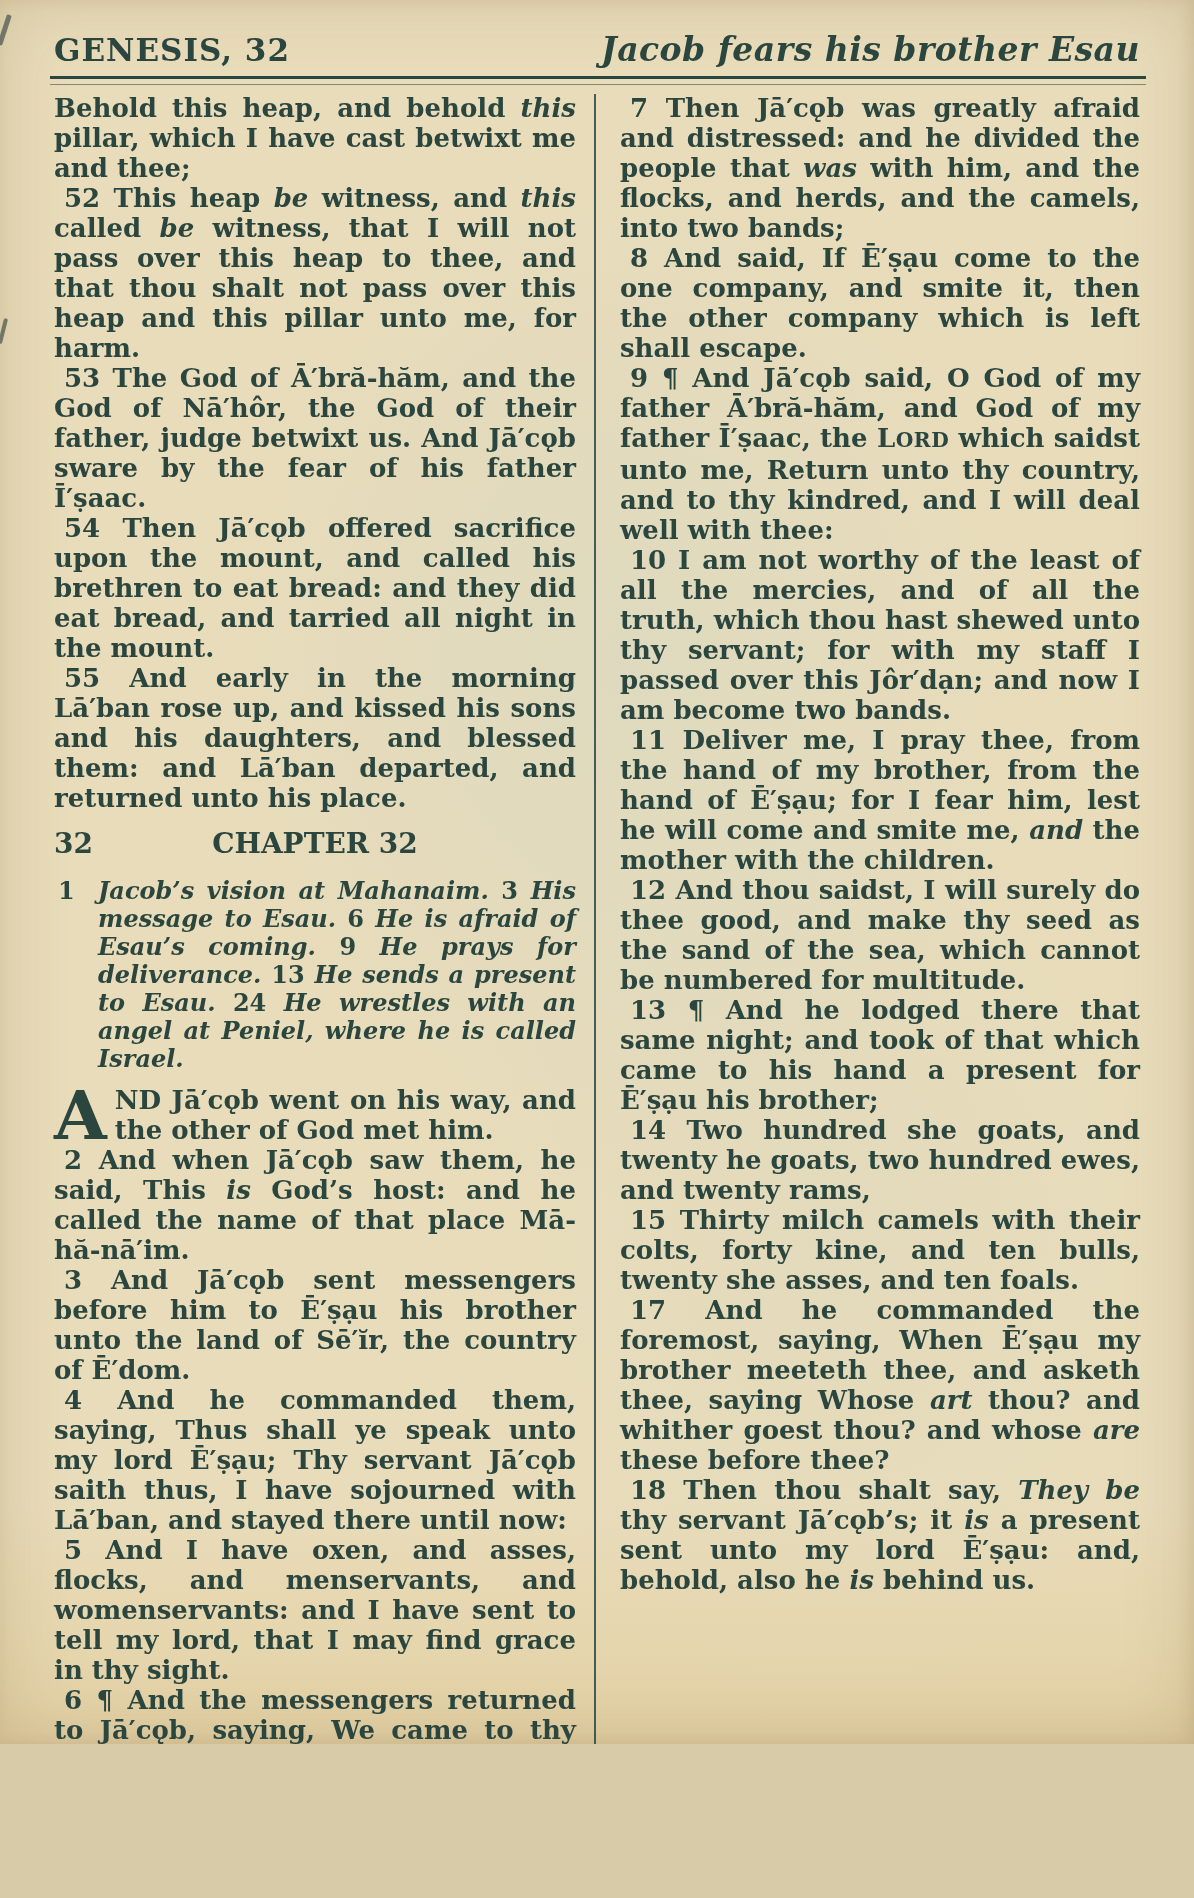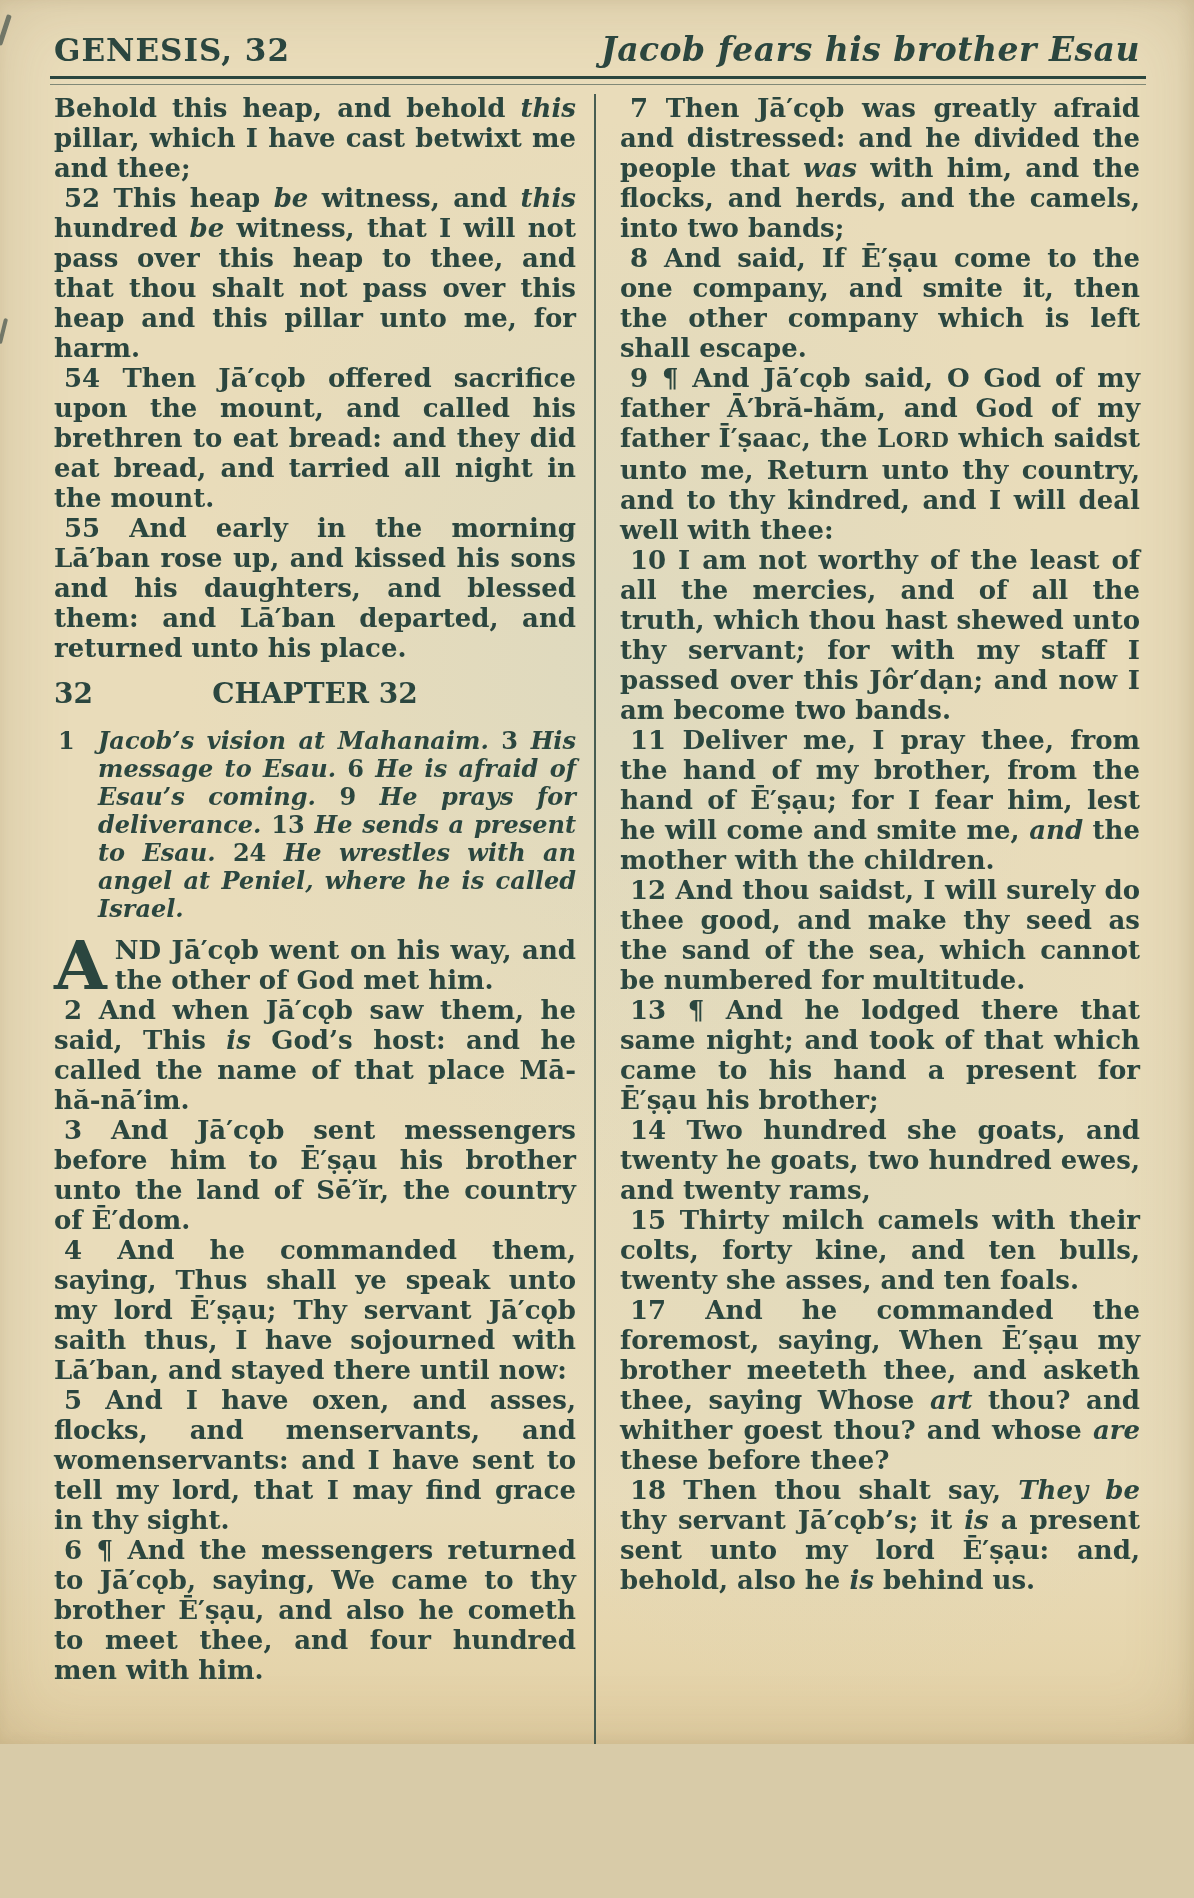--- a/index.html
+++ b/index.html
@@ -51,21 +51,22 @@
     <div class="header-left">GENESIS, 32</div>
     <div class="header-right">Jacob fears his brother Esau</div>
   </header>
 
   <div class="rule"></div>
   <div class="divider"></div>
 
   <main class="columns">
     <div class="col left">
         <p class="verse flush"><span>Behold this heap, and behold </span><span class="it">this</span><span> pillar, which I have cast betwixt me and thee;</span></p>
-        <p class="verse"><span>52 This heap </span><span class="it">be</span><span> witness, and </span><span class="it">this</span><span> hundred </span><span class="it">be</span><span> witness, that I will not pass over this heap to thee, and that thou shalt not pass over this heap and this pillar unto me, for harm.</span></p>
+        <p class="verse"><span>52 This heap </span><span class="it">be</span><span> witness, and </span><span class="it">this</span><span> called </span><span class="it">be</span><span> witness, that I will not pass over this heap to thee, and that thou shalt not pass over this heap and this pillar unto me, for harm.</span></p>
+        <p class="verse"><span>53 The God of Ā′bră-hăm, and the God of Nā′hôr, the God of their father, judge betwixt us. And Jā′cǫb sware by the fear of his father Ī′ṣaac.</span></p>
         <p class="verse"><span>54 Then Jā′cǫb offered sacrifice upon the mount, and called his brethren to eat bread: and they did eat bread, and tarried all night in the mount.</span></p>
         <p class="verse"><span>55 And early in the morning Lā′ban rose up, and kissed his sons and his daughters, and blessed them: and Lā′ban departed, and returned unto his place.</span></p>
         <div class="chapter-heading"><span class="ch-num">32</span><span class="ch-title">CHAPTER 32</span></div>
         <p class="summary"><span class="sum-num">1</span><span class="it">Jacob’s vision at Mahanaim. </span><span>3 </span><span class="it">His message to Esau. </span><span>6 </span><span class="it">He is afraid of Esau’s coming. </span><span>9 </span><span class="it">He prays for deliverance. </span><span>13 </span><span class="it">He sends a present to Esau. </span><span>24 </span><span class="it">He wrestles with an angel at Peniel, where he is called Israel.</span></p>
         <p class="verse dropcap"><span class="initial">A</span><span>ND Jā′cǫb went on his way, and the other of God met him.</span></p>
         <p class="verse"><span>2 And when Jā′cǫb saw them, he said, This </span><span class="it">is</span><span> God’s host: and he called the name of that place Mā-hă-nā′im.</span></p>
         <p class="verse"><span>3 And Jā′cǫb sent messengers before him to Ē′ṣạu his brother unto the land of Sē′ĭr, the country of Ē′dom.</span></p>
         <p class="verse"><span>4 And he commanded them, saying, Thus shall ye speak unto my lord Ē′ṣạu; Thy servant Jā′cǫb saith thus, I have sojourned with Lā′ban, and stayed there until now:</span></p>
         <p class="verse"><span>5 And I have oxen, and asses, flocks, and menservants, and womenservants: and I have sent to tell my lord, that I may find grace in thy sight.</span></p>
         <p class="verse"><span>6 ¶ And the messengers returned to Jā′cǫb, saying, We came to thy brother Ē′ṣạu, and also he cometh to meet thee, and four hundred men with him.</span></p>

